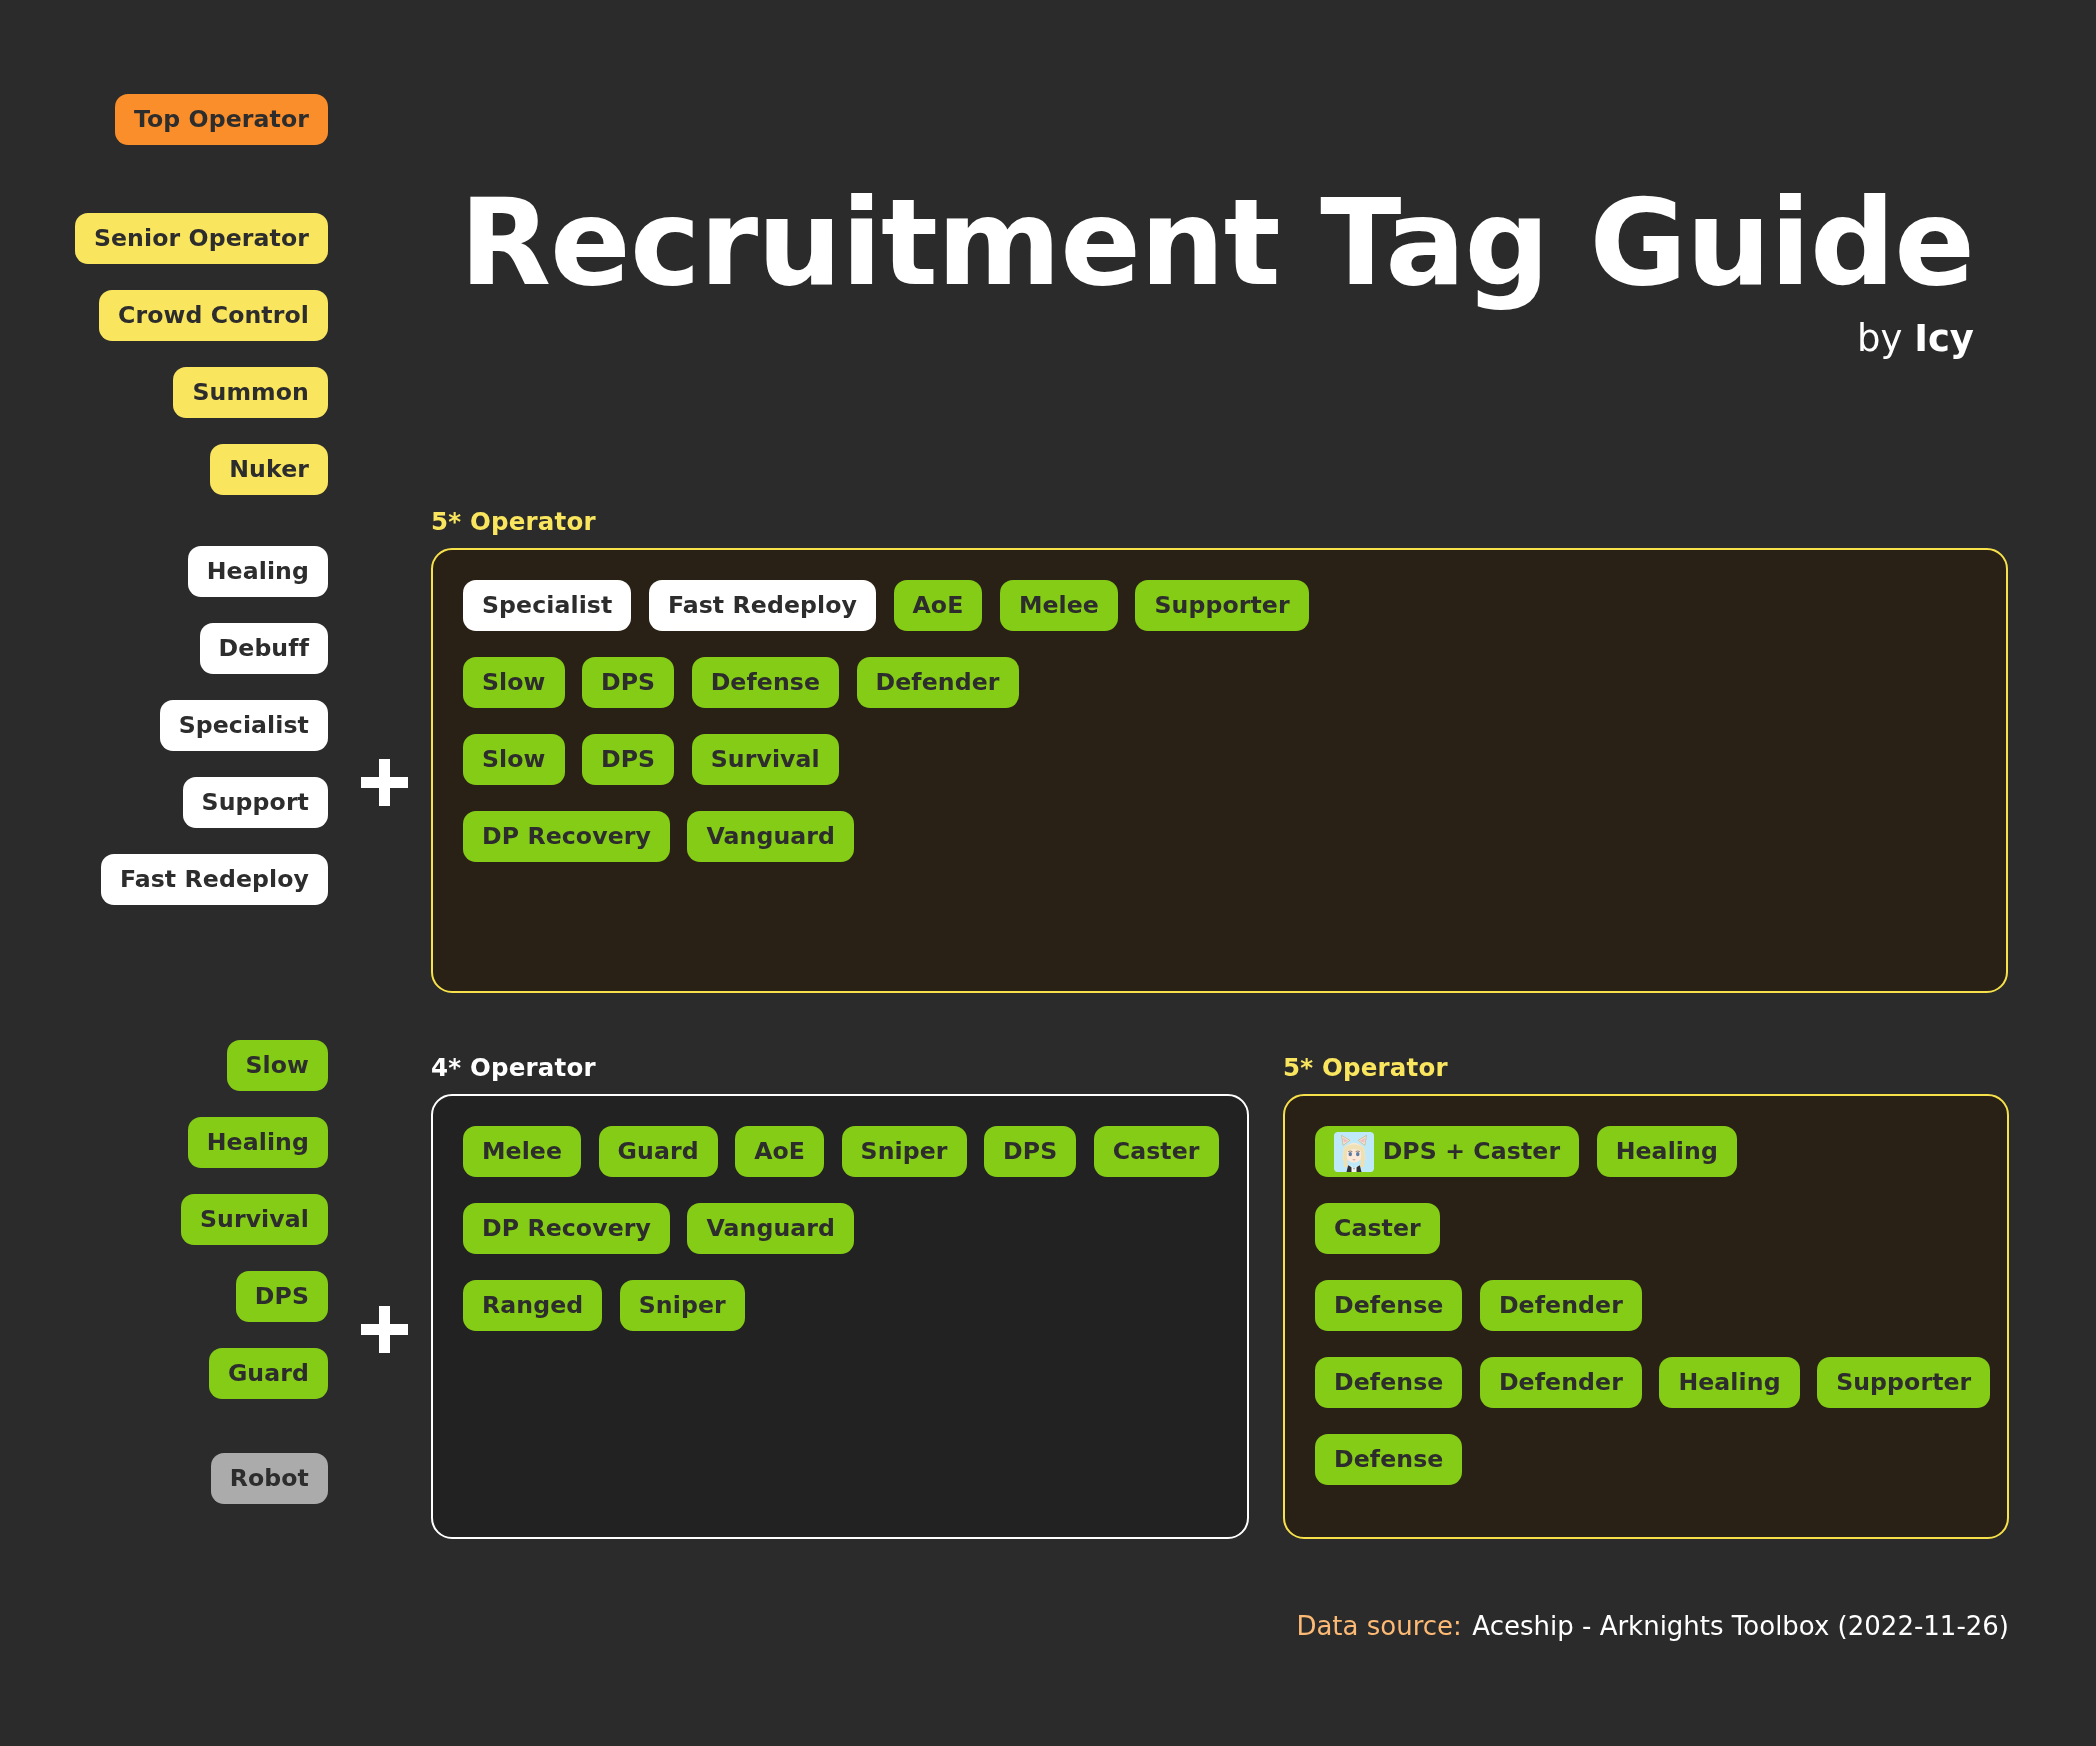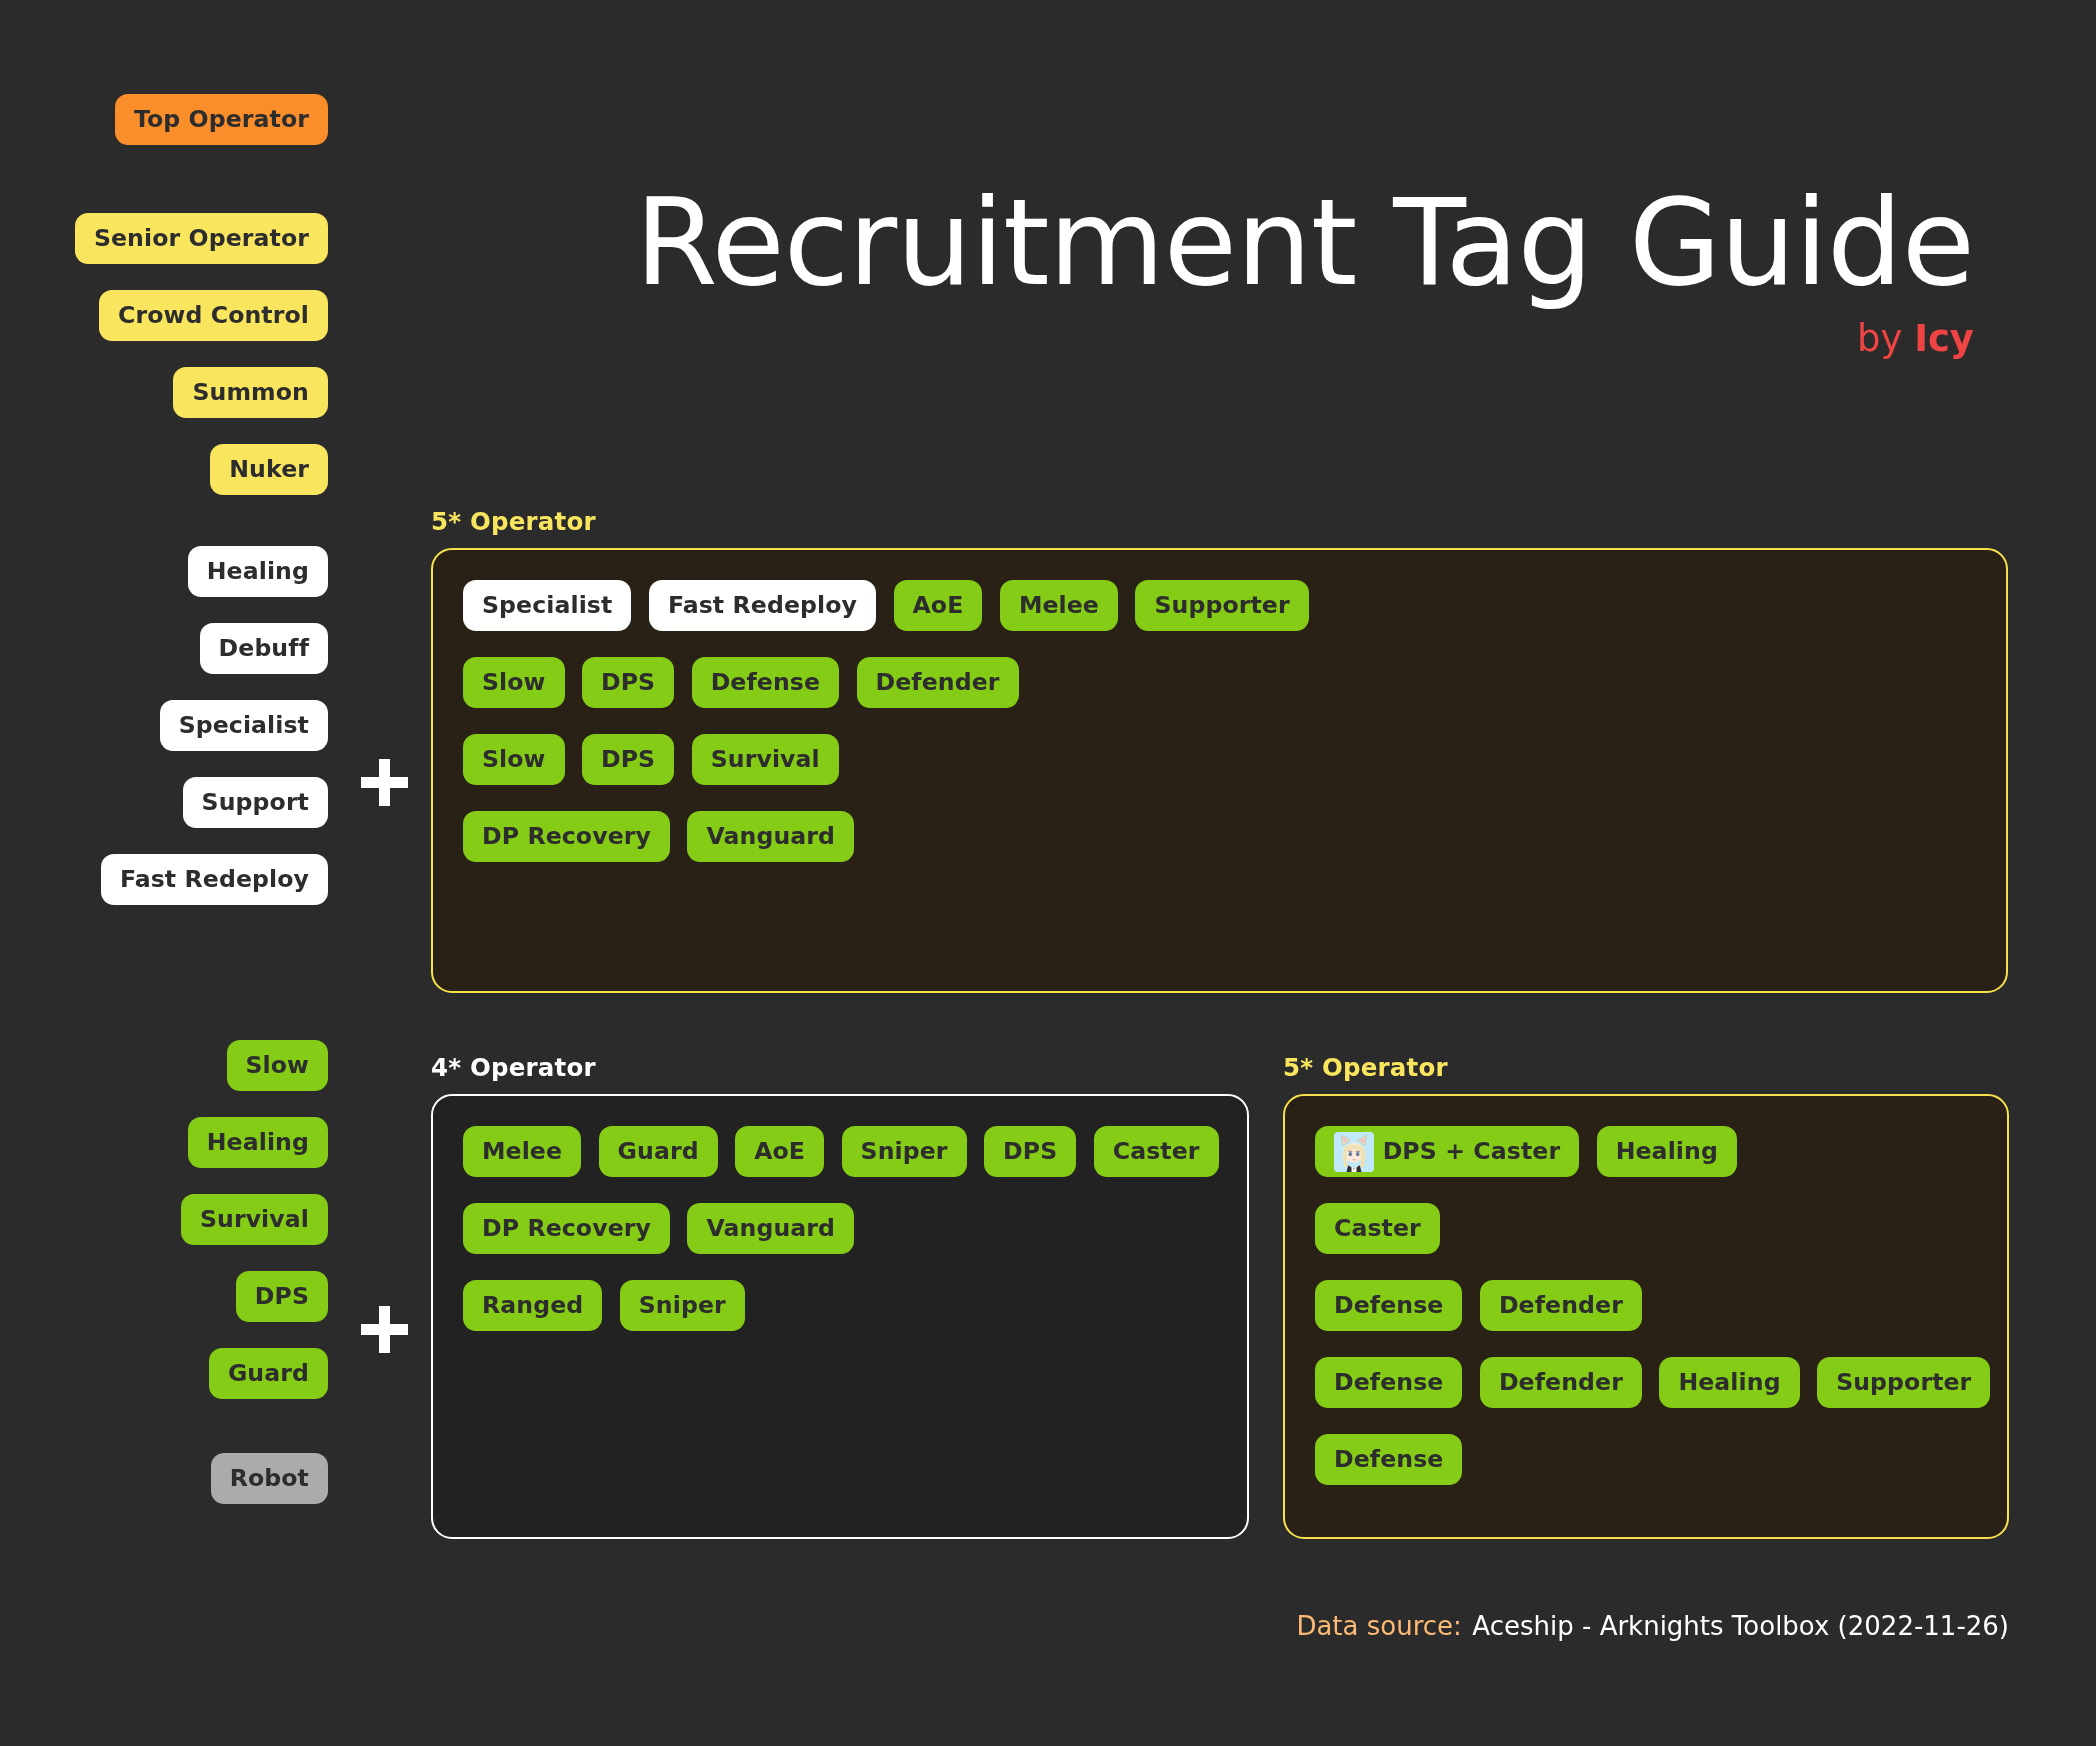--- a/index.html
+++ b/index.html
@@ -60,29 +60,29 @@
   #title-block {
     position: absolute;
     left: 437px;
     top: 183px;
     width: 1537px;
     text-align: right;
   }
   #main-title {
     font-family: "DejaVu Sans", "Liberation Sans", sans-serif;
     font-size: 119px;
-    font-weight: 400;
+    font-weight: 700;
     color: #ffffff;
     line-height: 1.02;
     letter-spacing: -0.9px;
   }
   #byline {
     margin-top: 12.2px;
     font-size: 37px;
-    color: #ef4444;
+    color: #ffffff;
     font-weight: 400;
   }
   #byline b { font-weight: 700; }
 
   
   .panel-label {
     font-size: 24.5px;
     font-weight: 700;
     margin-bottom: 12.2px;
     letter-spacing: 0.2px;

